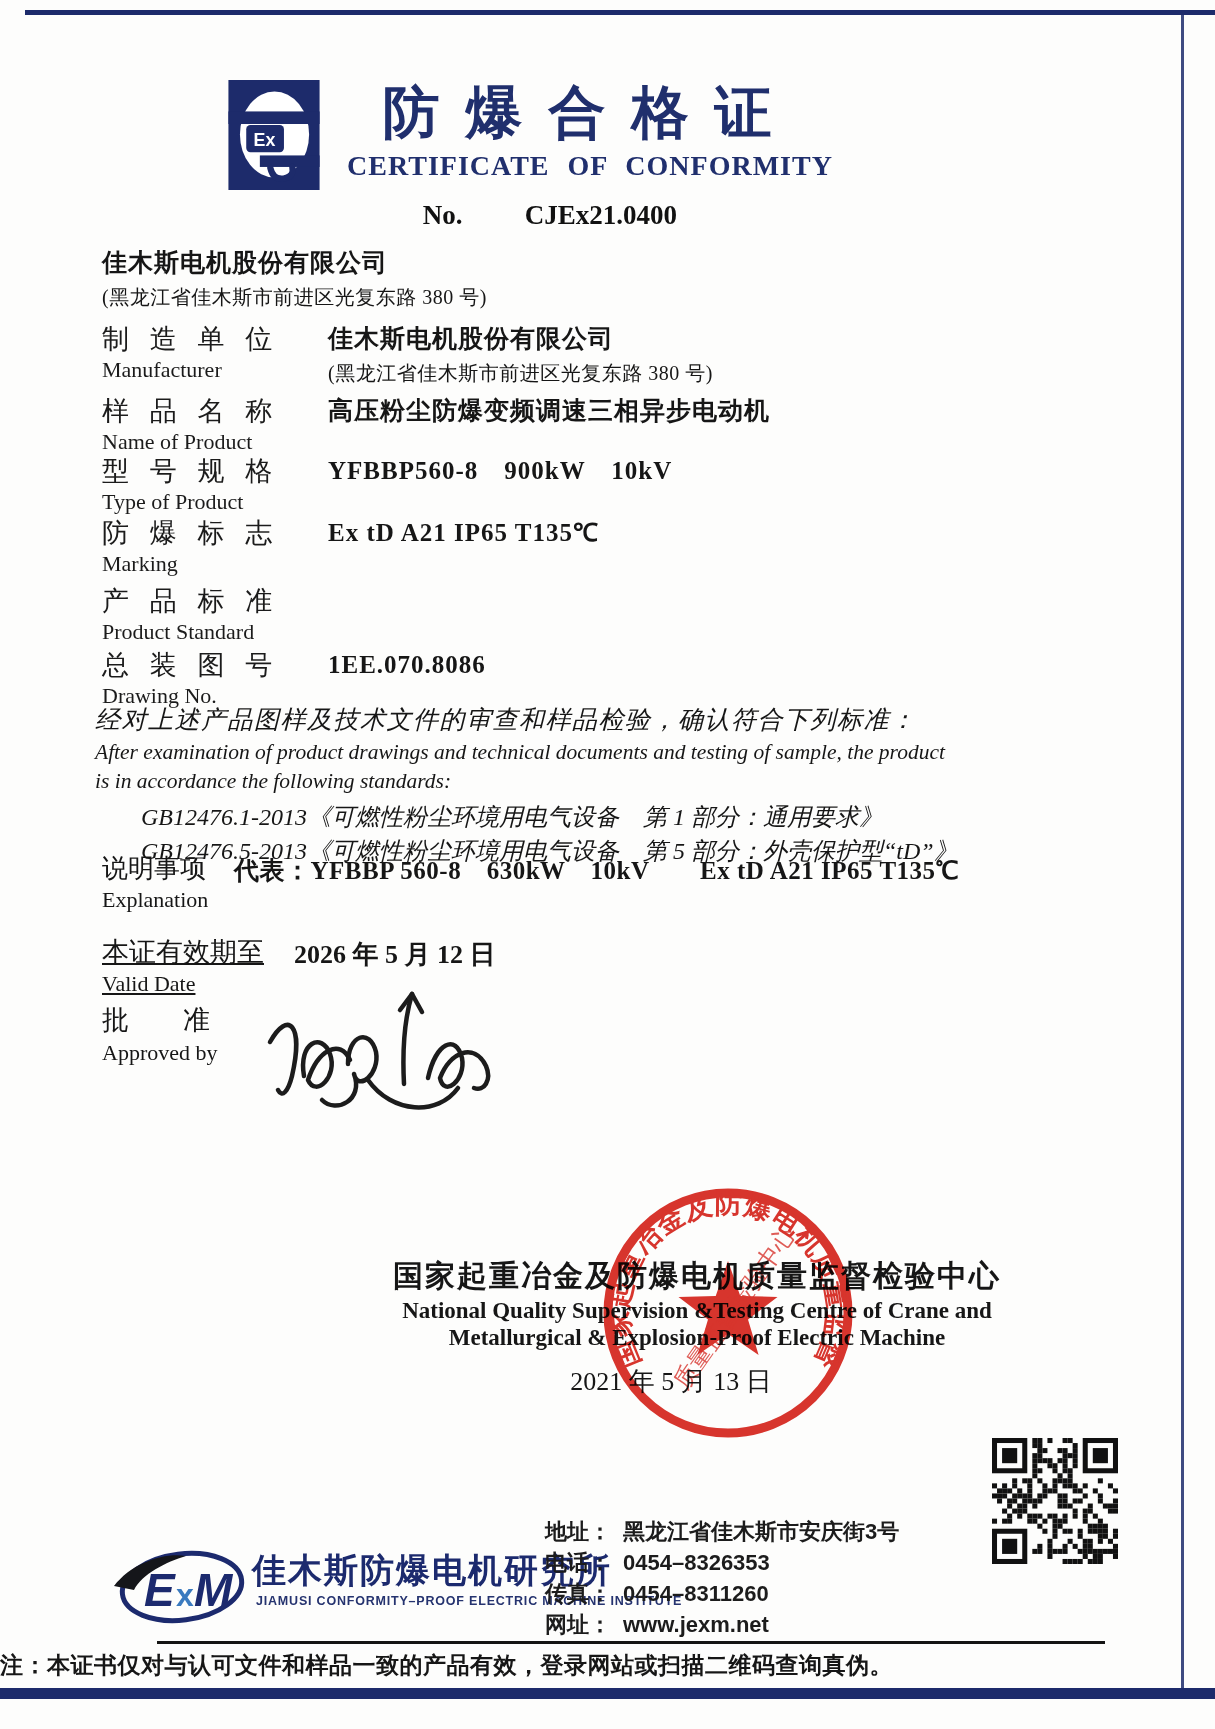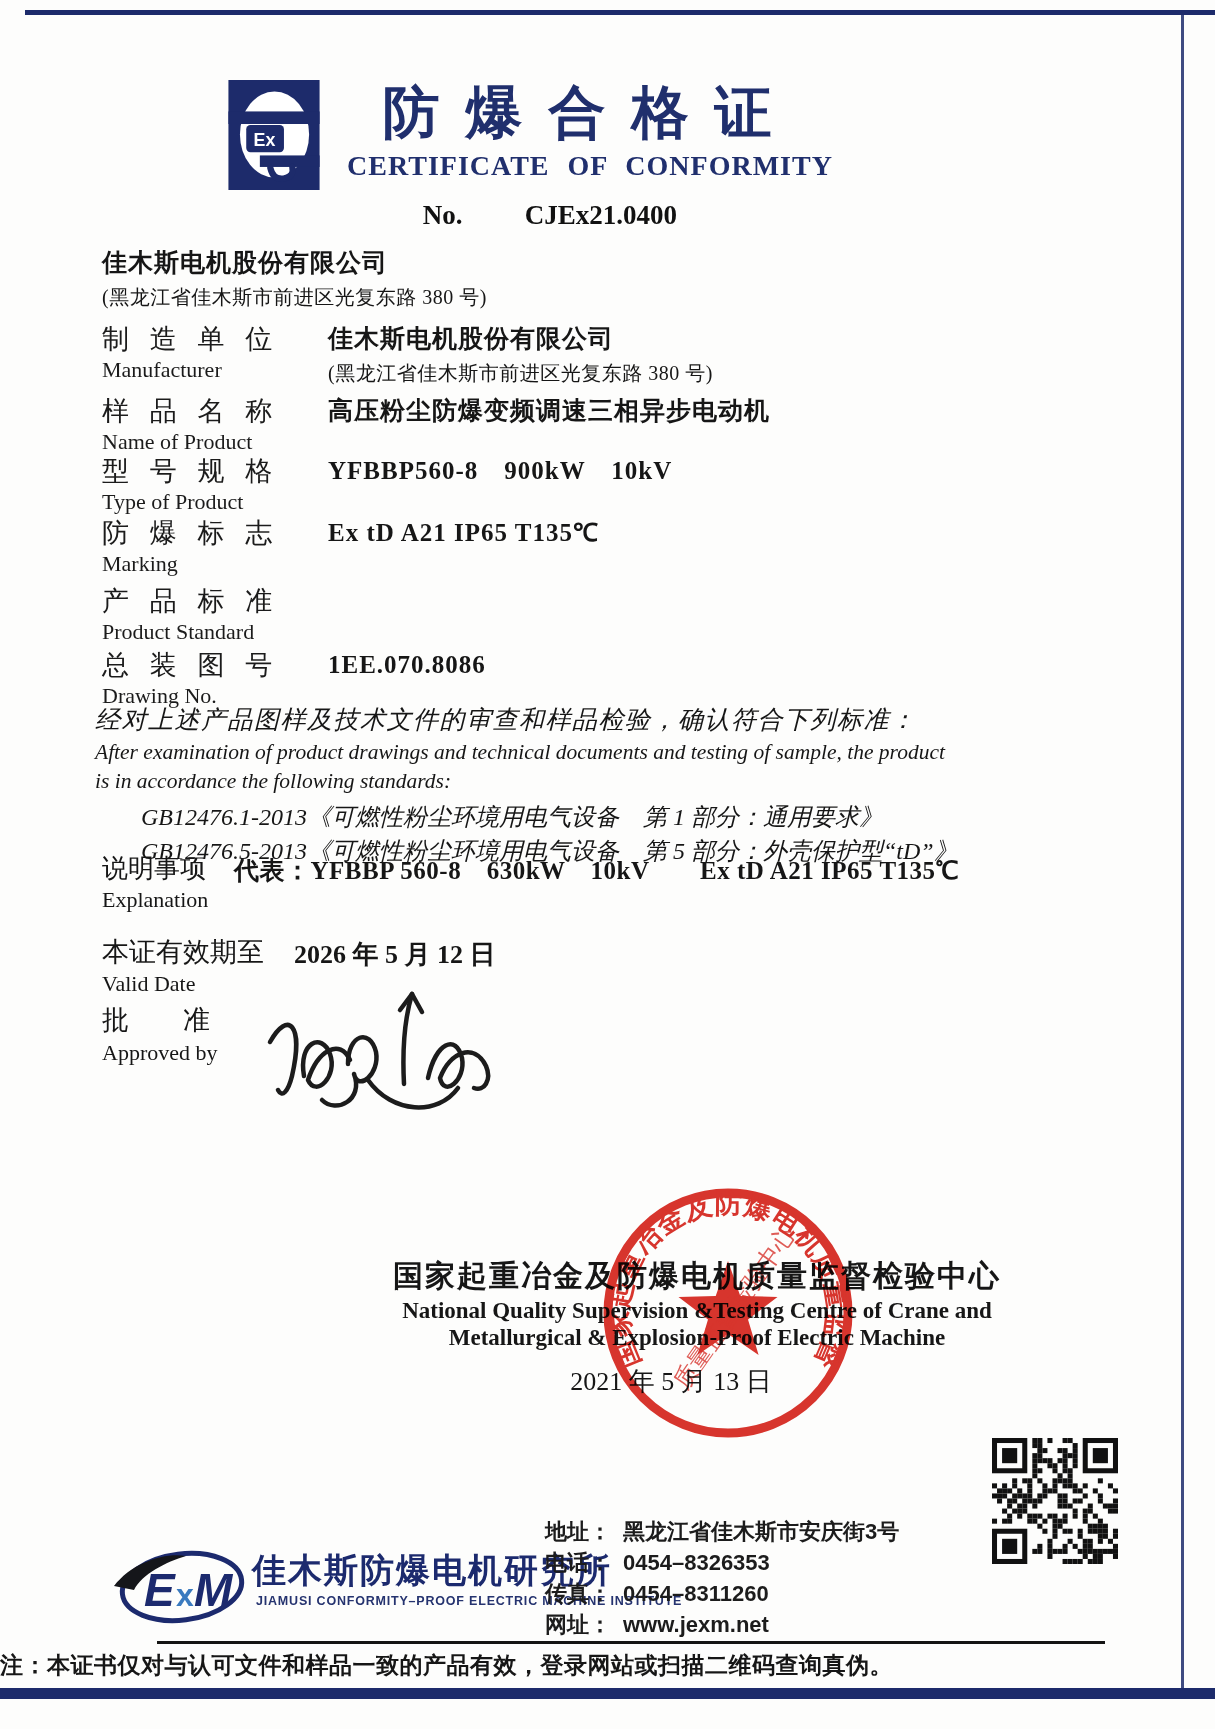--- a/index.html
+++ b/index.html
@@ -41,21 +41,21 @@
   .statement{position:absolute; left:95px; top:704px; width:1050px;font-style:italic;}
   .st-cn{font-size:25px; font-weight:500; letter-spacing:1.5px; line-height:32px;}
   .st-en{font-size:21.5px; line-height:26px; margin-top:3px;}
   .st-std{font-size:24px; line-height:34px; padding-left:46px; margin-top:6px; font-weight:500;}
 
   
   .exp-row{position:absolute; left:102px; top:852px; width:1010px; display:flex;}
   .exp-label{width:132px; flex:0 0 132px;}
   .exp-val{font-size:25px; font-weight:600; padding-top:2px; letter-spacing:.5px;}
   .valid-row{position:absolute; left:102px; top:934px; width:900px; display:flex;}
-  .valid-label{width:192px; flex:0 0 192px;}
+  .valid-label{width:192px; flex:0 0 192px;text-decoration:underline;}
   .appr-row{position:absolute; left:102px; top:1002px; width:500px;}
   .sig{position:absolute; left:252px; top:980px; width:268px; height:152px;}
 
   
   .issuer{position:absolute; left:367px; top:1256px; width:660px; text-align:center;}
   .iss-cn{font-size:30px; font-weight:bold; letter-spacing:2px; white-space:nowrap;}
   .iss-en{font-size:23px; font-weight:bold; line-height:27px;}
   .iss-date{font-size:26px; margin-top:13px; transform:translateX(-26px); font-weight:500;}
   .stamp{position:absolute; left:578px; top:1163px; width:300px; height:300px; mix-blend-mode:multiply; opacity:.93;}
 

